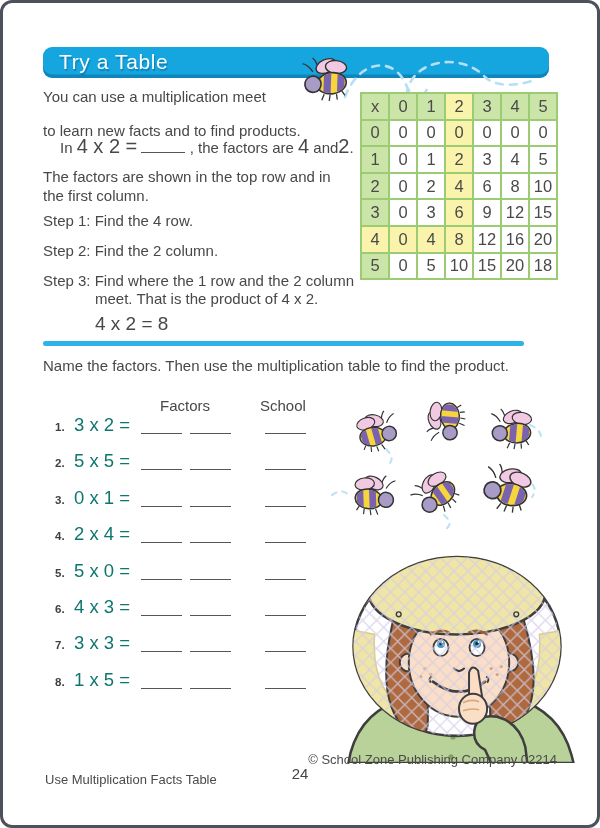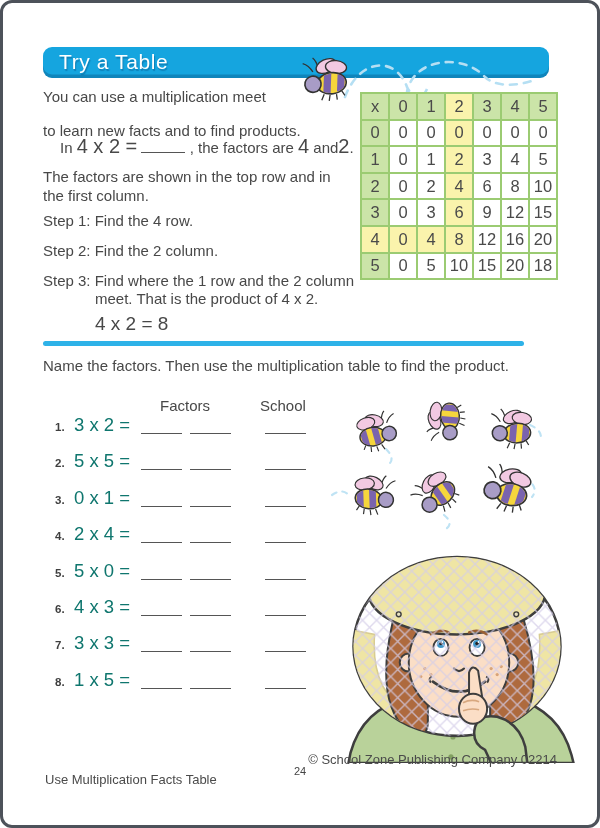--- a/index.html
+++ b/index.html
@@ -26,21 +26,21 @@
           background:var(--separator,#2eb2e8);}
   .colhead{position:absolute;top:377px;font-size:15px;color:#484848;margin-top:17px;}
   
   .prob-row{position:absolute;left:40px;width:290px;height:26px;}
   .prob-row .pnum{position:absolute;left:12px;top:7px;font-size:11.5px;font-weight:bold;color:#3f3f3f;}
   .prob-row .pexpr{position:absolute;left:31px;top:0;font-size:18.5px;color:#0f766e;}
   .prob-row .blank{position:absolute;top:5px;width:41px;height:14px;border-bottom:1.7px solid #555;}
   .prob-row .b1{left:98px}.prob-row .b2{left:147px}.prob-row .b3{left:222px}
   
   .footer{position:absolute;font-size:13px;color:#4a4a4a;}
-  .pageno{position:absolute;left:0;width:100%;text-align:center;top:762px;font-size:11px;color:#454545;}
+  .pageno{position:absolute;left:0;width:100%;text-align:center;top:762px;font-size:15px;color:#454545;}
 </style>
 </head>
 <body>
 
 <svg width="0" height="0" style="position:absolute">
   <defs>
     <g id="bee">
       <path d="M16,17 Q12,8 5,5 M23,13 Q22,4 18,0" stroke="#333" stroke-width="1.6" fill="none"></path>
       <ellipse cx="33" cy="12" rx="13" ry="8" fill="#F2C9E2" stroke="#333" stroke-width="1.6" transform="rotate(-18 33 12)"></ellipse>
       <ellipse cx="45" cy="15" rx="13" ry="8" fill="#F2C9E2" stroke="#333" stroke-width="1.6" transform="rotate(14 45 15)"></ellipse>

